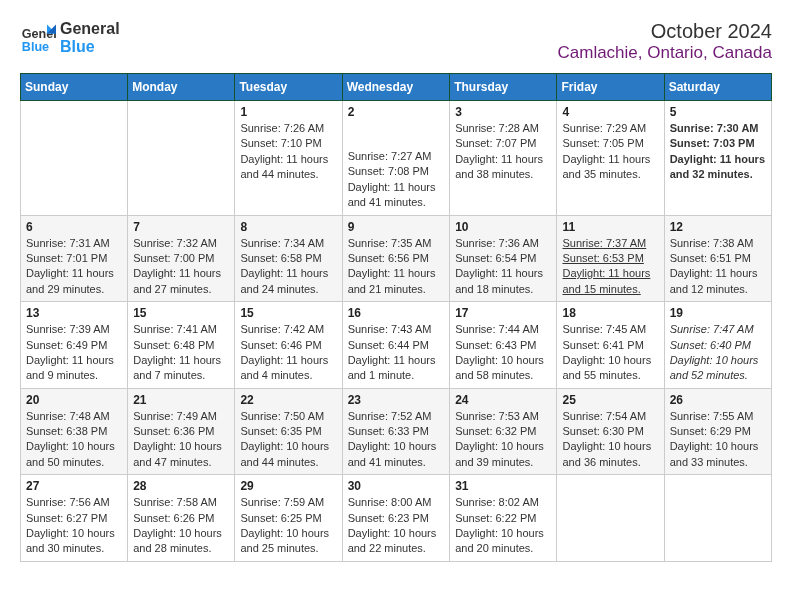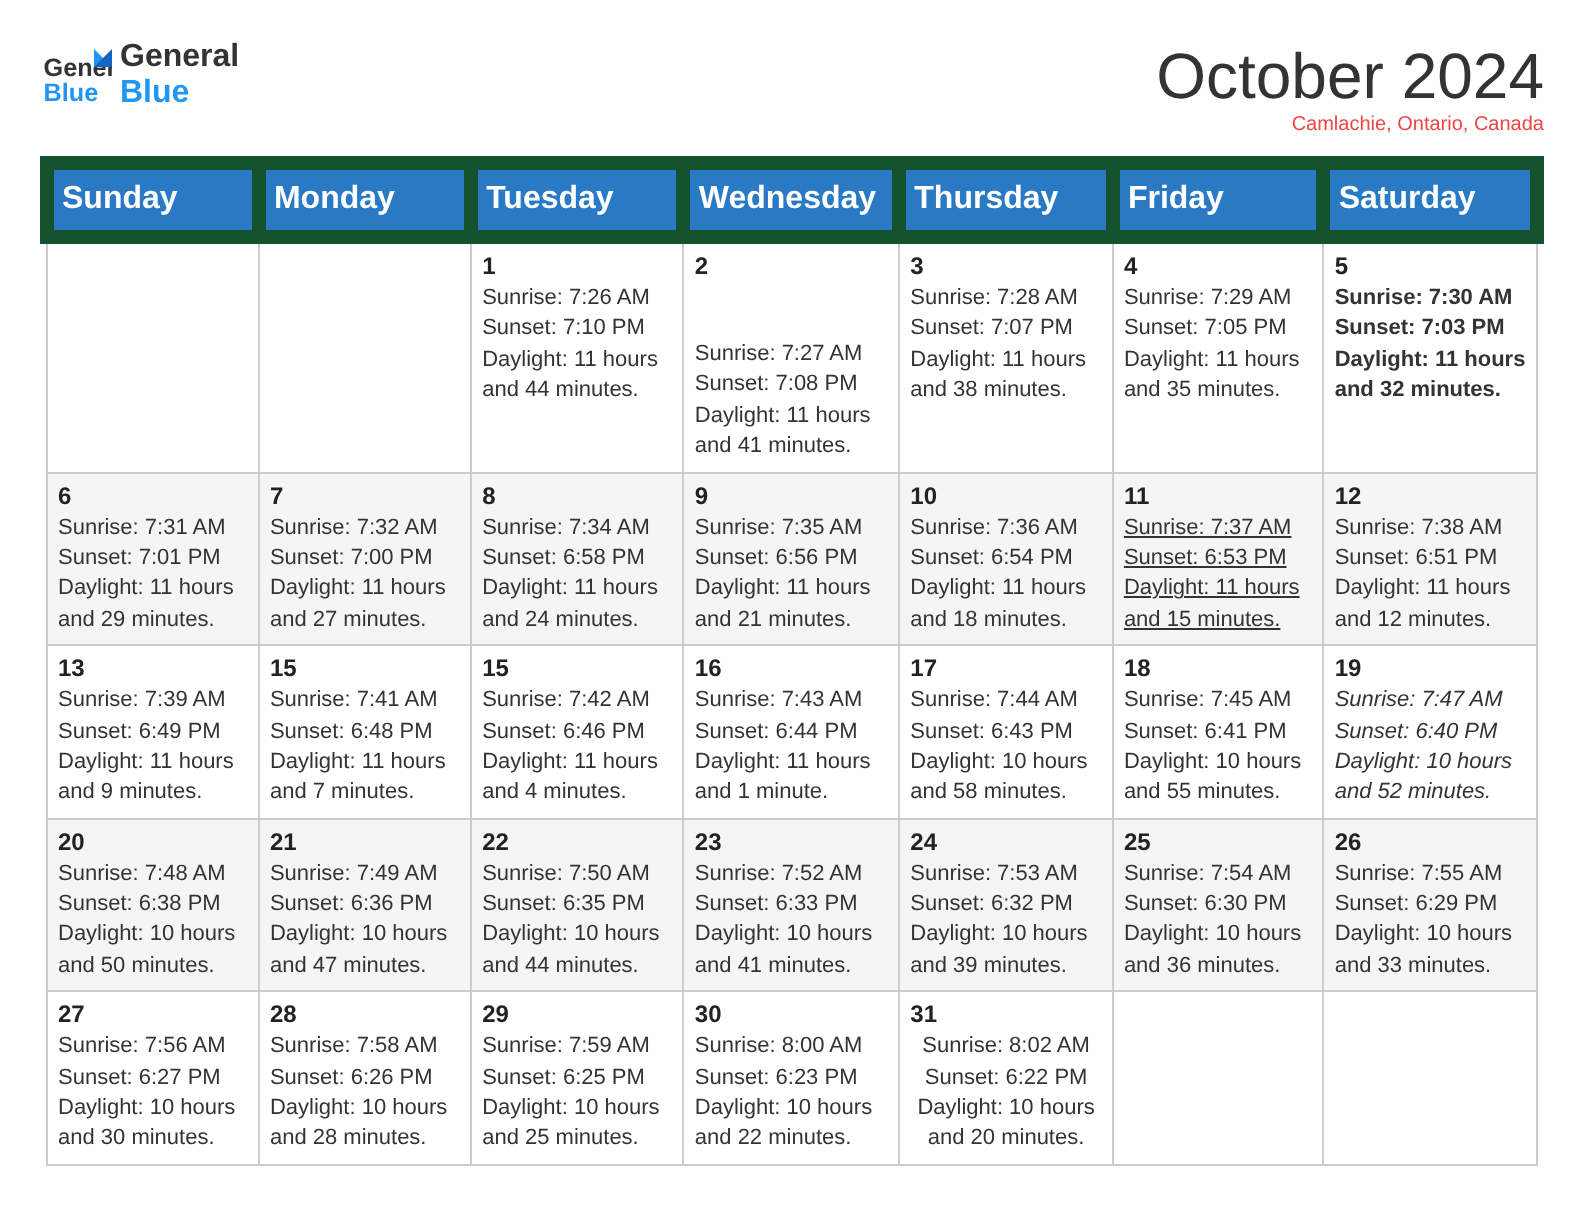--- a/index.html
+++ b/index.html
@@ -22,41 +22,41 @@
     }
     .logo-icon {
       width: 36px;
       height: 36px;
       margin-right: 4px;
     }
     .title-area {
       text-align: right;
     }
     .month-title {
-      font-size: 32px;
+      font-size: 20px;
       font-weight: normal;
       color: #333;
     }
     .subtitle {
-      font-size: 10px;
-      color: #ef4444;
+      font-size: 17px;
+      color: #701a75;
     }
     table {
       width: 100%;
       border-collapse: collapse;
       font-size: 11px;
     }
     thead tr th {
       background-color: #2979C5;
       color: #fff;
       padding: 6px 4px;
       text-align: left;
-      font-size: 16px;
+      font-size: 12px;
       font-weight: bold;
-      border: 7px solid #14532d;
+      border: 1px solid #14532d;
     }
     tbody tr td {
       border: 1px solid #ccc;
       vertical-align: top;
       padding: 4px 5px;
       height: 82px;
       width: 108px;
       background: #fff;
     }
     tbody tr:nth-child(even) td {
@@ -298,21 +298,21 @@
 Daylight: 10 hours and 25 minutes.</div>
         </td>
         <td>
           <div class="day-num">30</div>
           <div class="day-info" style="white-space: pre-line;">Sunrise: 8:00 AM
 Sunset: 6:23 PM
 Daylight: 10 hours and 22 minutes.</div>
         </td>
         <td>
           <div class="day-num">31</div>
-          <div class="day-info" style="white-space: pre-line; text-align: center;">Sunrise: 8:02 AM
+          <div class="day-info" style="white-space: pre-line;">Sunrise: 8:02 AM
 Sunset: 6:22 PM
 Daylight: 10 hours and 20 minutes.</div>
         </td>
         <td class="empty-cell"></td>
         <td class="empty-cell"></td>
       </tr>
     </tbody>
 </table>
 
 </body></html>

